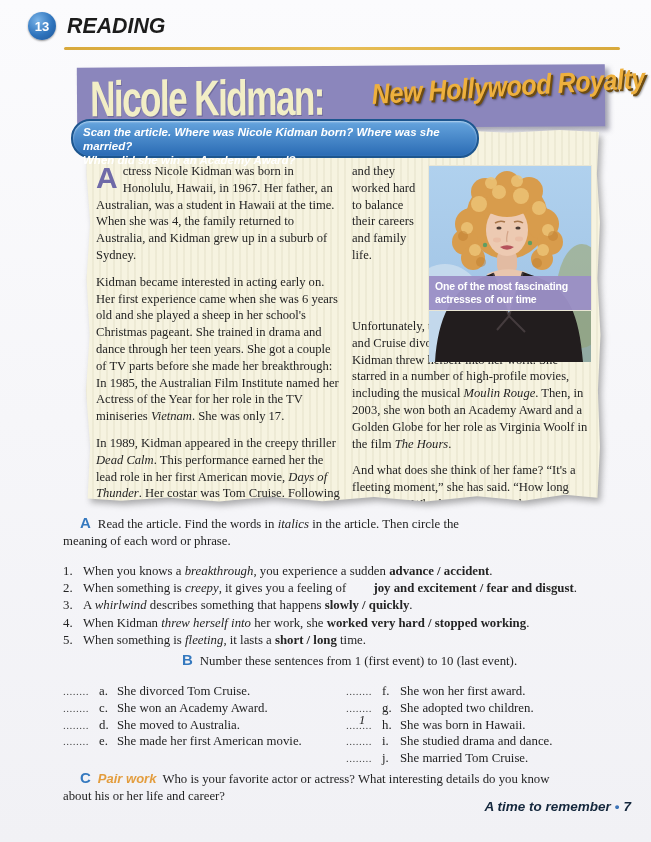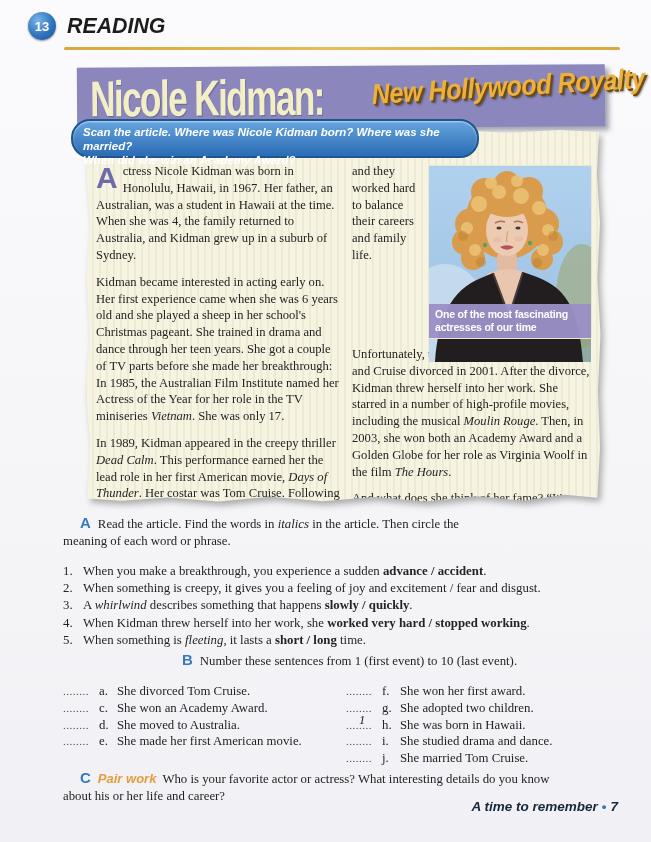--- a/index.html
+++ b/index.html
@@ -62,21 +62,21 @@
     background-image:repeating-linear-gradient(90deg, rgba(185,180,145,.14) 0 2px, transparent 2px 7px);
     clip-path:polygon(0.4% 0.6%,6% 0.2%,14% 1%,24% 0.3%,35% 1.1%,47% 0.2%,58% 0.9%,70% 0.2%,82% 1%,92% 0.3%,99.6% 0.8%,99.2% 12%,99.8% 25%,99.3% 40%,99.9% 55%,99.4% 70%,99.8% 85%,99.3% 98.6%,93% 97.8%,85% 99.4%,76% 98.2%,66% 99.6%,56% 98.4%,46% 99.5%,36% 98.3%,26% 99.6%,16% 98.5%,7% 99.4%,0.5% 98.8%,1% 85%,0.2% 70%,0.9% 55%,0.3% 40%,1% 25%,0.3% 12%);
     display:flex; gap:9px;
   }
   .col-left { width:247px; }
   .col-right { flex:1; min-width:0; }
   .paper p { margin:0 0 10px; font-size:12.6px; line-height:16.8px; }
   .dropcap { float:left; font:700 30px/26px "Liberation Sans", sans-serif; color:#6f6aa8; margin:2px 5px 0 0; }
 
   .photo-fig {
-    float:right; width:162px; height:172px; margin:3px 0 8px 7px;
+    float:right; width:162px; height:144px; margin:3px 0 8px 7px;
     position:relative; background:#a9cbe9; outline:1px solid #e9e6d4;text-decoration:underline;
   }
   .photo-fig svg { display:block; }
   .photo-caption {
     position:absolute; left:0; right:0; bottom:0; box-sizing:border-box;
     background:rgba(155,144,198,.96); color:#fff; padding:4px 6px 5px;
     font:700 10.5px/12.5px "Liberation Sans", sans-serif; letter-spacing:-.2px;
   }
 
   
@@ -98,21 +98,21 @@
     font-size:11px; position:relative; }
   .blank .ans { position:absolute; left:13px; top:-4px;
     font:italic 400 12.5px "Liberation Serif", serif; color:#222; }
   .b-letter { display:inline-block; width:15px; margin-right:3px; }
 
   #secC { left:63px; top:769px; width:500px; }
   #secC p { margin:0; text-indent:17px; }
   .pair-work { font:italic 700 13px "Liberation Sans", sans-serif; color:#e39d3e; margin-right:6px; }
 
   
-  .page-footer { position:absolute; right:33px; top:799px;
+  .page-footer { position:absolute; right:20px; top:799px;
     font:italic 700 13.5px "Liberation Sans", sans-serif; color:#14273c; }
   .page-footer .dot { color:#3d74b8; margin:0 4px; font-style:normal; }
 </style>
 </head>
 <body>
 
 <div class="unit-badge">13</div>
 <h1 class="reading-title">READING</h1>
 <div class="gold-rule"></div>
 
@@ -210,30 +210,30 @@
     </div>
   </div>
 </div>
 
 <section class="sec" id="secA">
   <p class="instr">
     <span class="sec-label">A</span><span><span>Read the article. Find the words in </span><span style="font-style: italic;">italics</span><span> in the article. Then circle the meaning of each word or phrase.</span></span>
   </p>
   <ol class="a-list">
     <li>
-      <span class="a-num">1.</span><span><span>When you make a </span><span style="">breakthrough</span><span>, you experience a sudden </span><span style="font-weight: bold;">advance / accident</span><span>.</span></span>
-    </li>
-    <li>
-      <span class="a-num">2.</span><span><span>When something is </span><span style="">creepy</span><span>, it gives you a feeling of </span><span style="font-weight: normal;">joy and excitement / fear and disgust</span><span>.</span></span>
+      <span class="a-num">1.</span><span><span>When you knows a </span><span style="font-style: italic;">breakthrough</span><span>, you experience a sudden </span><span style="font-weight: bold;">advance / accident</span><span>.</span></span>
+    </li>
+    <li>
+      <span class="a-num">2.</span><span><span>When something is </span><span style="font-style: italic;">creepy</span><span>, it gives you a feeling of </span><span style="font-weight: bold; margin-left: 24px;">joy and excitement / fear and disgust</span><span>.</span></span>
     </li>
     <li>
       <span class="a-num">3.</span><span><span>A </span><span style="font-style: italic;">whirlwind</span><span> describes something that happens </span><span style="font-weight: bold;">slowly / quickly</span><span>.</span></span>
     </li>
     <li>
-      <span class="a-num">4.</span><span><span>When Kidman </span><span style="">threw herself into</span><span> her work, she </span><span style="font-weight: bold;">worked very hard / stopped working</span><span>.</span></span>
+      <span class="a-num">4.</span><span><span>When Kidman </span><span style="font-style: italic;">threw herself into</span><span> her work, she </span><span style="font-weight: bold;">worked very hard / stopped working</span><span>.</span></span>
     </li>
     <li>
       <span class="a-num">5.</span><span><span>When something is </span><span style="font-style: italic;">fleeting</span><span>, it lasts a </span><span style="font-weight: bold;">short / long</span><span> time.</span></span>
     </li>
   </ol>
 </section>
 
 <section class="sec" id="secB">
   <p class="instr">
     <span class="sec-label">B</span><span>Number these sentences from 1 (first event) to 10 (last event).</span>

